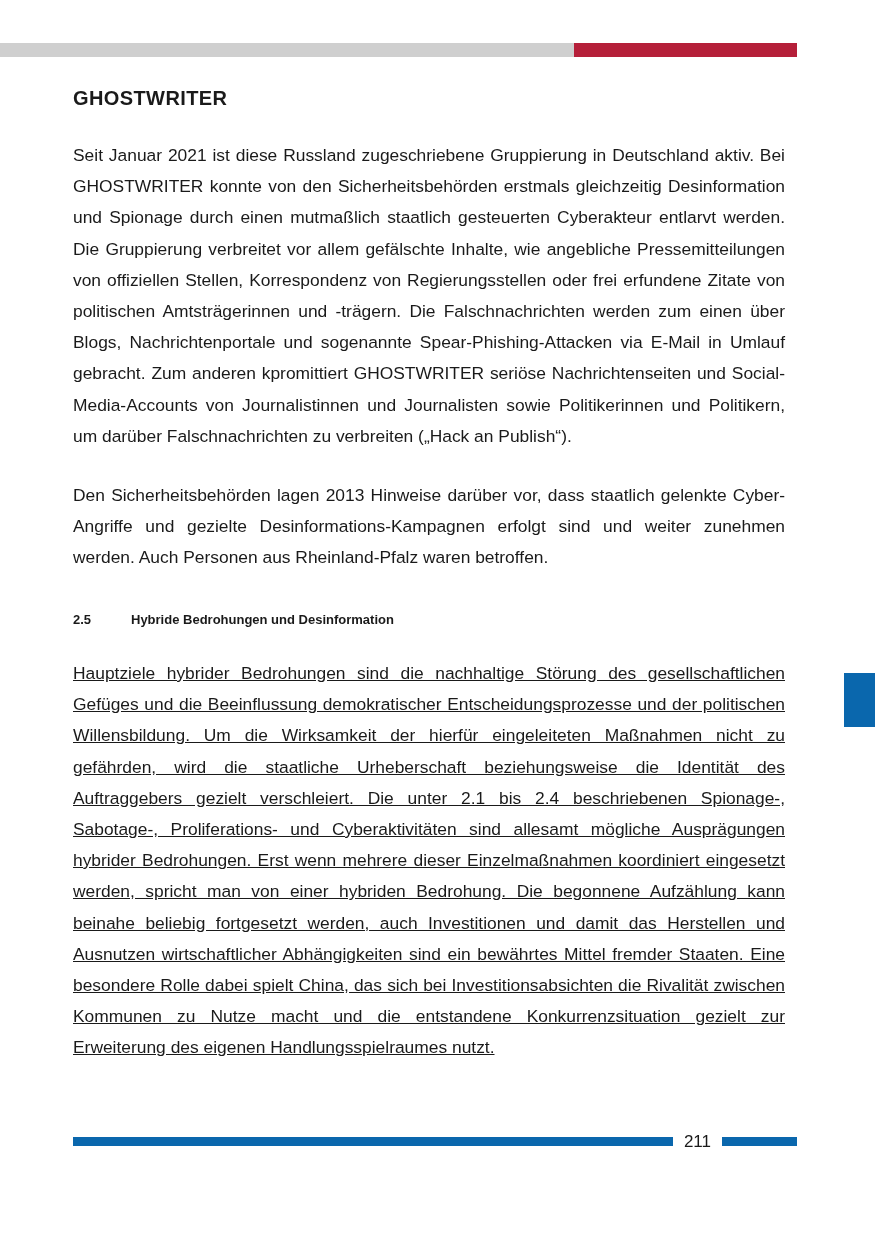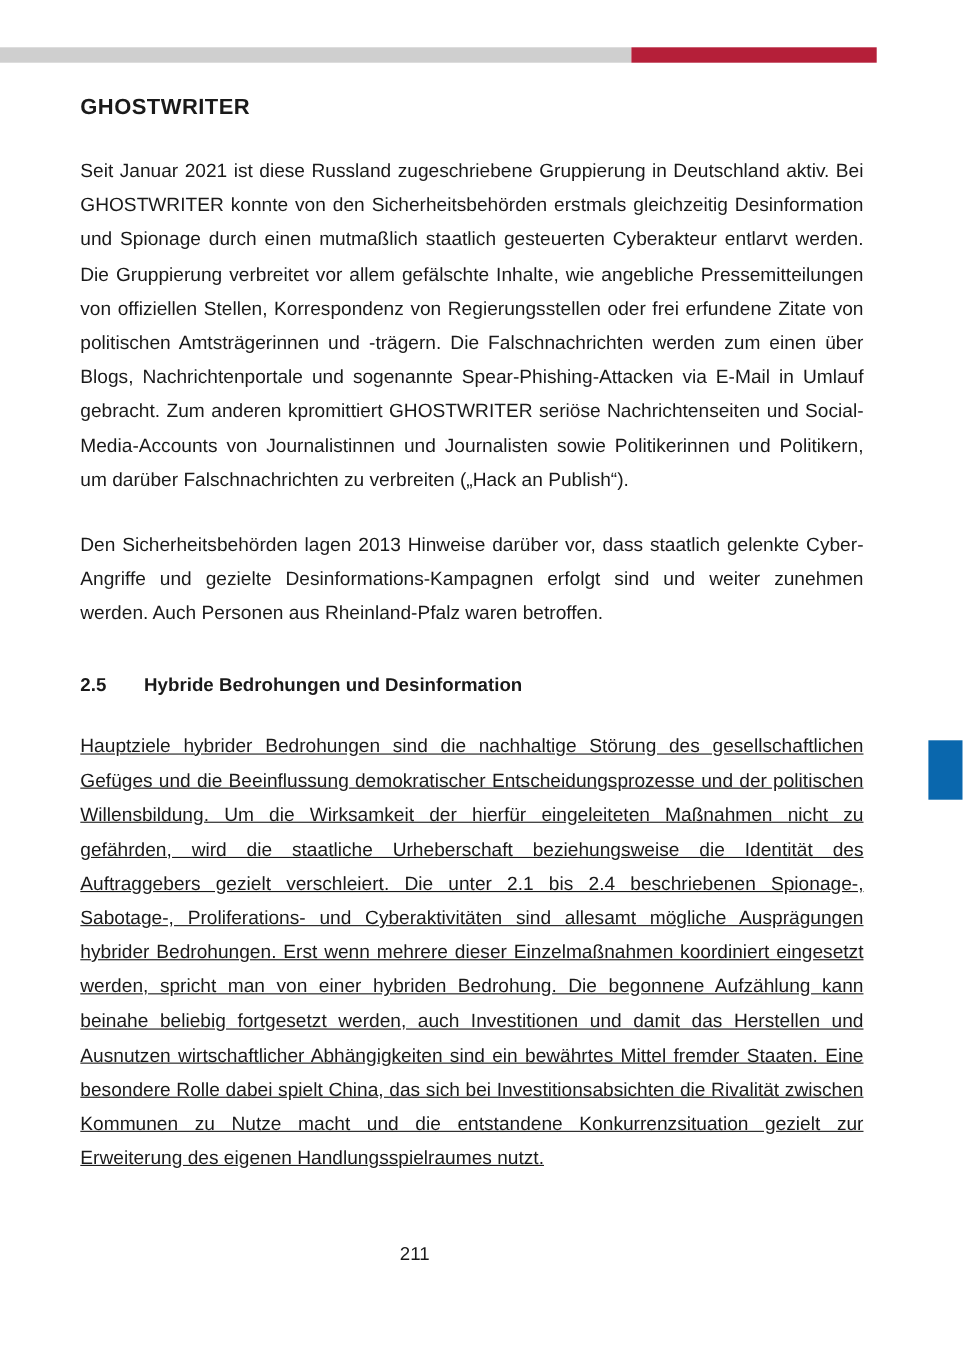--- a/index.html
+++ b/index.html
@@ -75,44 +75,43 @@
     text-justify: inter-word;
     hyphens: manual;
     -webkit-hyphens: manual;
   }
   p.body-par:last-of-type {
     margin-bottom: 0;
     text-decoration: underline;
   }
 
   .section-heading {
-    font-size: 17px;
+    font-size: 13px;
     font-weight: bold;
     margin: 38px 0 30px 0;
     display: flex;
     line-height: 1.25;
   }
   .section-heading .sec-num {
     width: 58px;
     flex: 0 0 58px;
   }
   .section-heading .sec-title {
     flex: 1 1 auto;
   }
 
   
   .footer {
     position: absolute;
     left: 73px;
     top: 1131px;
-    width: 608px;
+    width: 724px;
     height: 20px;
     display: flex;
     align-items: center;
-    flex-direction: column;
   }
   .footer-rule-left {
     height: 9px;
     background: #0a67ad;
     flex: 1 1 auto;
   }
   .footer-page-no {
     font-size: 17px;
     font-weight: normal;
     color: #1a1a1a;

